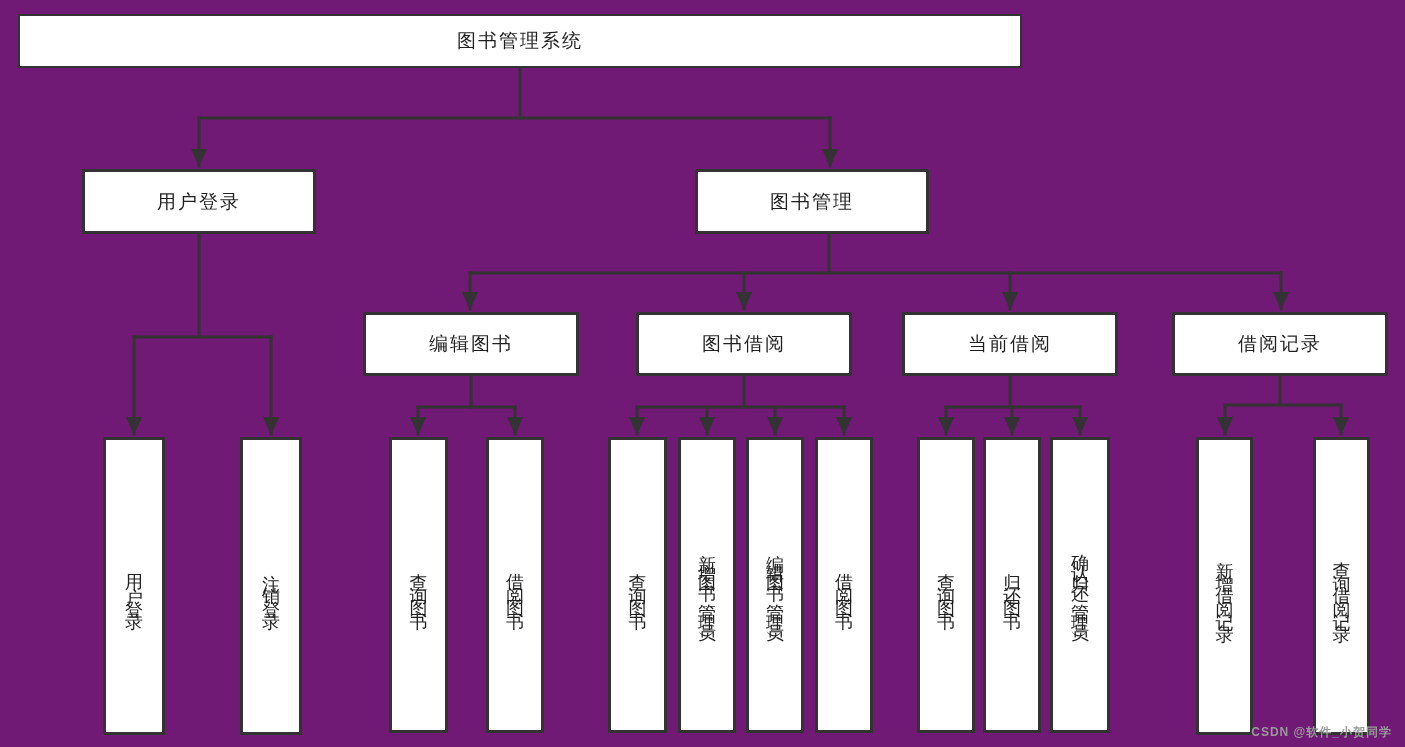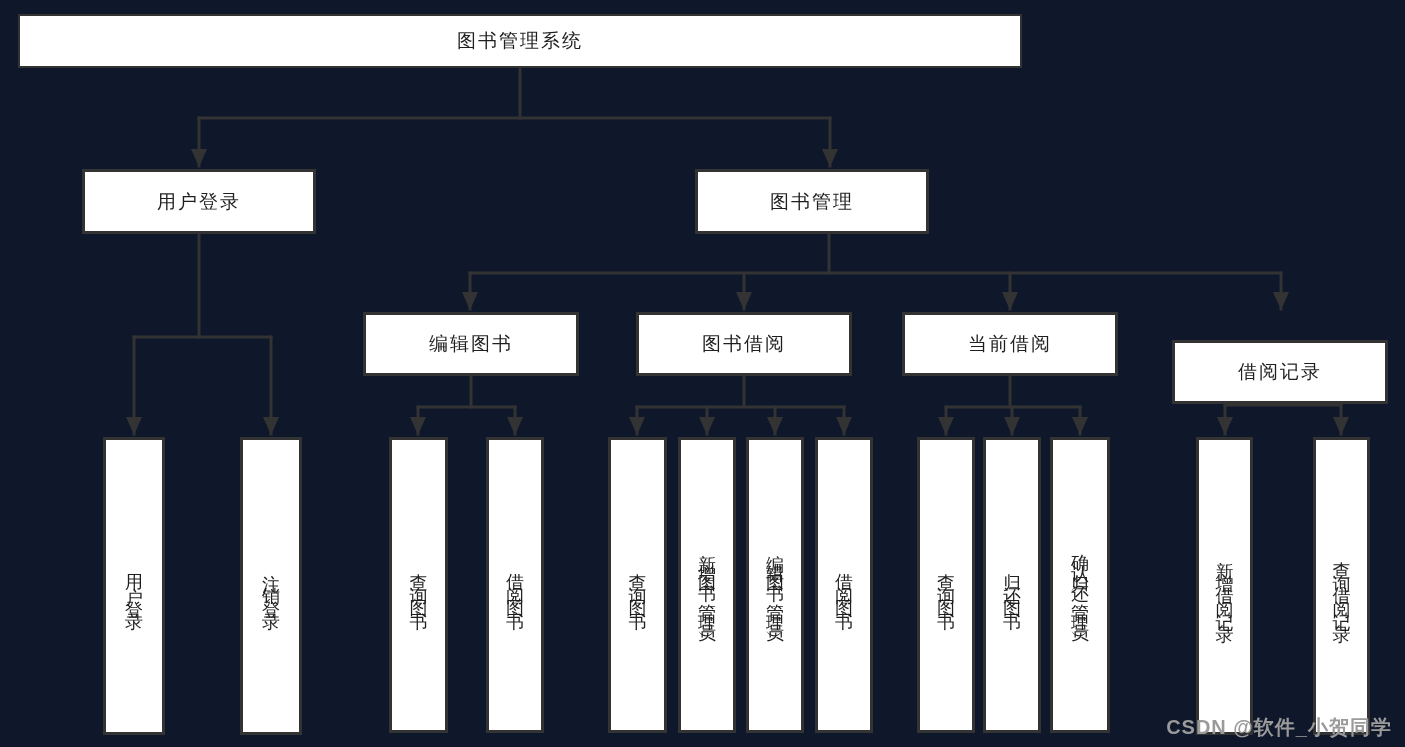--- a/index.html
+++ b/index.html
@@ -1,21 +1,21 @@
 <!DOCTYPE html>
 <html><head>
 <meta charset="utf-8">
 <style>
   html, body { margin: 0; padding: 0; background: #ffffff; }
   body { font-family: "Liberation Sans", "DejaVu Sans", sans-serif; }
   #canvas {
     position: relative;
     width: 1405px;
     height: 747px;
-    background: #0f172a;
+    background: #701a75;
     overflow: hidden;
   }
   #wires { position: absolute; left: 0; top: 0; width: 1405px; height: 747px; }
   .box {
     position: absolute;
     background: #ffffff;
     border: 2px solid #333333;
     box-sizing: border-box;
     display: flex;
     align-items: center;
@@ -30,21 +30,21 @@
     writing-mode: vertical-rl;
     font-size: 18px;
     letter-spacing: 13px;
     color: #1f1f1f;
     white-space: nowrap;
   }
   .watermark {
     position: absolute;
     right: 13px;
     bottom: 6px;
-    font-size: 20px;
+    font-size: 12px;
     font-weight: 600;
     letter-spacing: 1px;
     color: #9a9a9a;
     z-index: 10;
   }
 </style>
 </head>
 <body>
 
 <div id="canvas">
@@ -119,21 +119,21 @@
 
   <div class="box h-box mid-box" style="left:363px; top:312px; width:216px; height:64px;">
     <span>编辑图书</span>
   </div>
   <div class="box h-box mid-box" style="left:636px; top:312px; width:216px; height:64px;">
     <span>图书借阅</span>
   </div>
   <div class="box h-box mid-box" style="left:902px; top:312px; width:216px; height:64px;">
     <span>当前借阅</span>
   </div>
-  <div class="box h-box mid-box" style="left:1172px; top:312px; width:216px; height:64px;margin-top:28px;">
+  <div class="box h-box mid-box" style="left:1172px; top:312px; width:216px; height:64px;">
     <span>借阅记录</span>
   </div>
 
   <div class="box leaf-box" style="left:103px; top:437px; width:62px; height:298px;">
     <span class="v-label">用户登录</span>
   </div>
   <div class="box leaf-box" style="left:240px; top:437px; width:62px; height:298px;">
     <span class="v-label">注销登录</span>
   </div>
 

